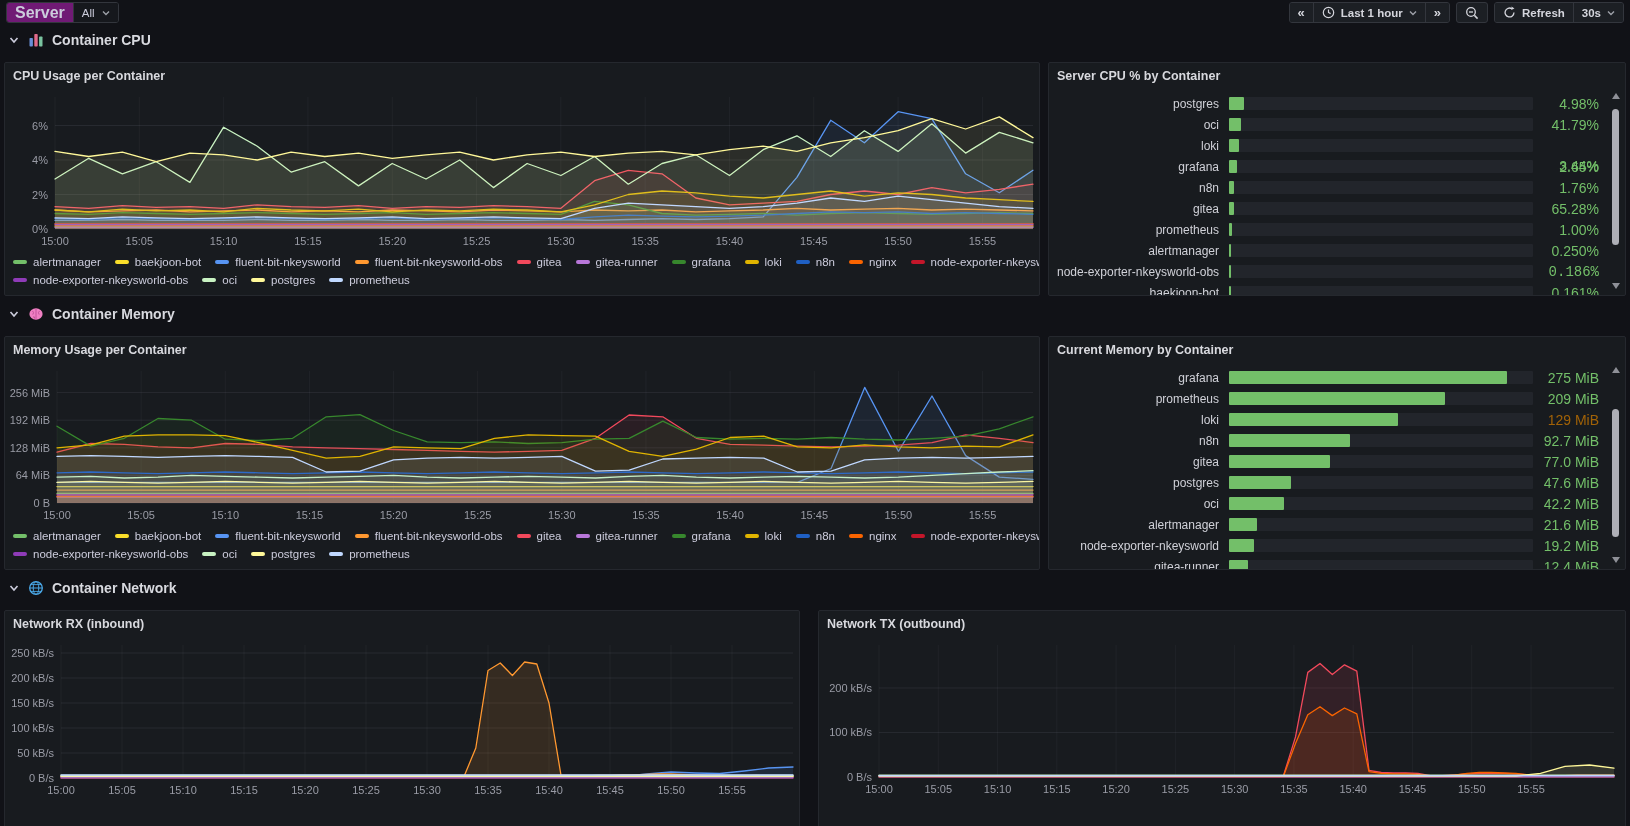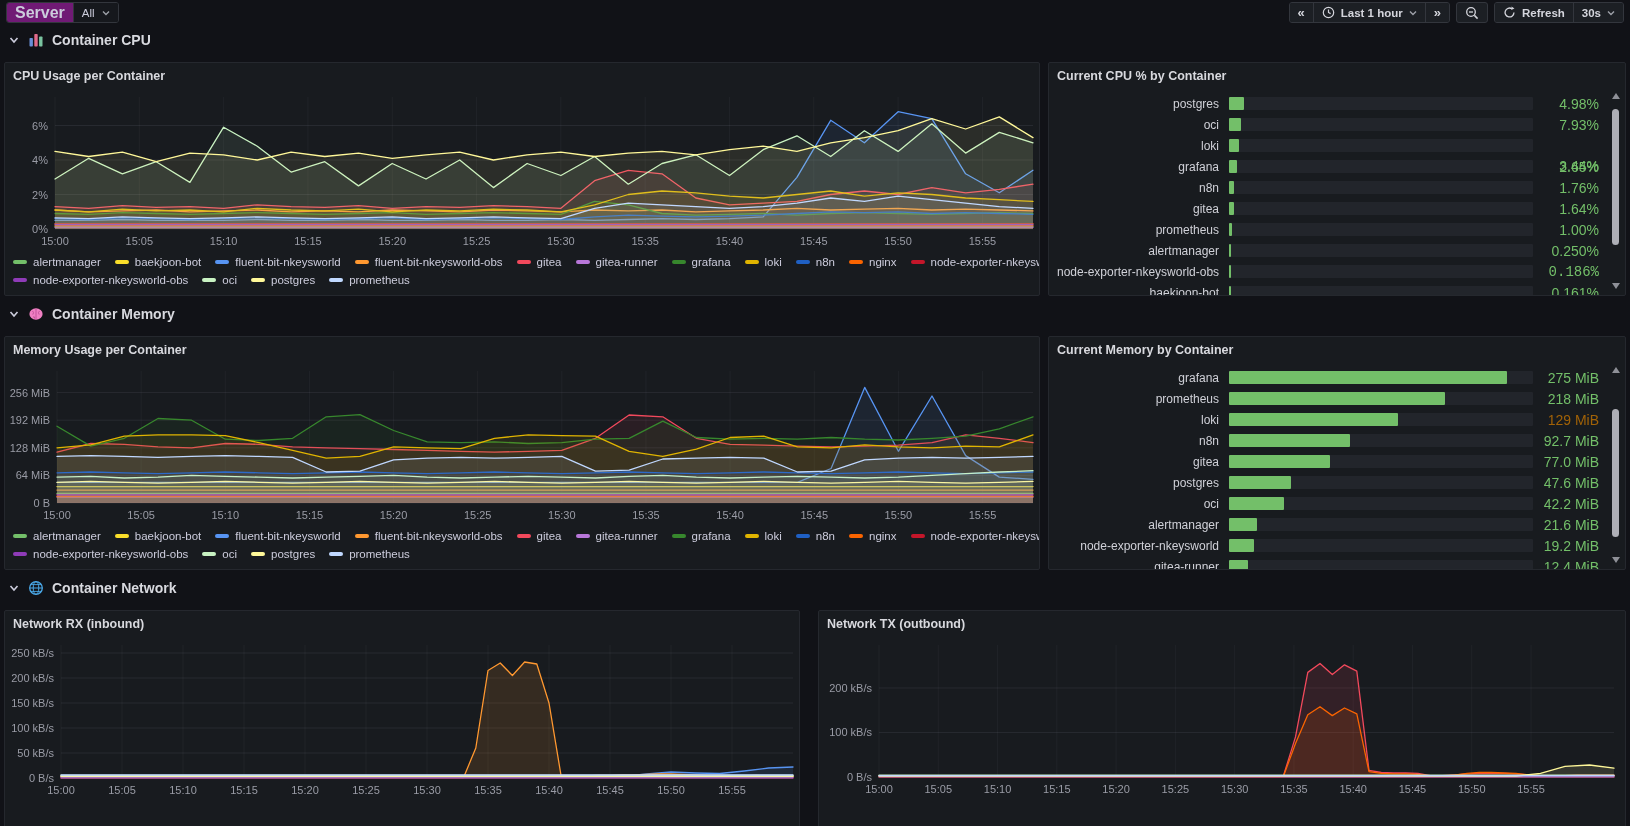--- a/index.html
+++ b/index.html
@@ -274,35 +274,35 @@
         </div>
         <div class="legend-item">
           <span class="legend-dash" style="background: rgb(192, 216, 255);"></span>
           <span>prometheus</span>
         </div>
       </div>
     </div>
 </div>
 
 <div class="panel" style="left:1048px; top:62px; width:578px; height:234px;">
-  <div class="panel-title">Current CPU % by Container</div>
+  <div class="panel-title">Server CPU % by Container</div>
   <div class="gauge-rows">
       <div class="gauge-row">
         <div class="gauge-label">postgres</div>
         <div class="gauge-track">
           <div class="gauge-fill" style="width: 4.98%; background: rgb(115, 191, 105);"></div>
         </div>
         <div class="gauge-value" style="color: rgb(115, 191, 105);">4.98%</div>
       </div>
       <div class="gauge-row">
         <div class="gauge-label">oci</div>
         <div class="gauge-track">
           <div class="gauge-fill" style="width: 3.87%; background: rgb(115, 191, 105);"></div>
         </div>
-        <div class="gauge-value" style="color: rgb(115, 191, 105);">7.93%</div>
+        <div class="gauge-value" style="color: rgb(115, 191, 105);">41.79%</div>
       </div>
       <div class="gauge-row">
         <div class="gauge-label">loki</div>
         <div class="gauge-track">
           <div class="gauge-fill" style="width: 3.44%; background: rgb(115, 191, 105);"></div>
         </div>
         <div class="gauge-value" style="color: rgb(115, 191, 105); margin-top: 40px;">3.44%</div>
       </div>
       <div class="gauge-row">
         <div class="gauge-label">grafana</div>
@@ -316,21 +316,21 @@
         <div class="gauge-track">
           <div class="gauge-fill" style="width: 1.76%; background: rgb(115, 191, 105);"></div>
         </div>
         <div class="gauge-value" style="color: rgb(115, 191, 105);">1.76%</div>
       </div>
       <div class="gauge-row">
         <div class="gauge-label">gitea</div>
         <div class="gauge-track">
           <div class="gauge-fill" style="width: 1.64%; background: rgb(115, 191, 105);"></div>
         </div>
-        <div class="gauge-value" style="color: rgb(115, 191, 105);">1.64%</div>
+        <div class="gauge-value" style="color: rgb(115, 191, 105);">65.28%</div>
       </div>
       <div class="gauge-row">
         <div class="gauge-label">prometheus</div>
         <div class="gauge-track">
           <div class="gauge-fill" style="width: 1%; background: rgb(115, 191, 105);"></div>
         </div>
         <div class="gauge-value" style="color: rgb(115, 191, 105);">1.00%</div>
       </div>
       <div class="gauge-row">
         <div class="gauge-label">alertmanager</div>
@@ -505,21 +505,21 @@
         <div class="gauge-track">
           <div class="gauge-fill" style="width: 91.38%; background: rgb(115, 191, 105);"></div>
         </div>
         <div class="gauge-value" style="color: rgb(115, 191, 105);">275 MiB</div>
       </div>
       <div class="gauge-row">
         <div class="gauge-label">prometheus</div>
         <div class="gauge-track">
           <div class="gauge-fill" style="width: 71.12%; background: rgb(115, 191, 105);"></div>
         </div>
-        <div class="gauge-value" style="color: rgb(115, 191, 105);">218 MiB</div>
+        <div class="gauge-value" style="color: rgb(115, 191, 105);">209 MiB</div>
       </div>
       <div class="gauge-row">
         <div class="gauge-label">loki</div>
         <div class="gauge-track">
           <div class="gauge-fill" style="width: 55.6%; background: rgb(115, 191, 105);"></div>
         </div>
         <div class="gauge-value" style="color: #a16207;">129 MiB</div>
       </div>
       <div class="gauge-row">
         <div class="gauge-label">n8n</div>

